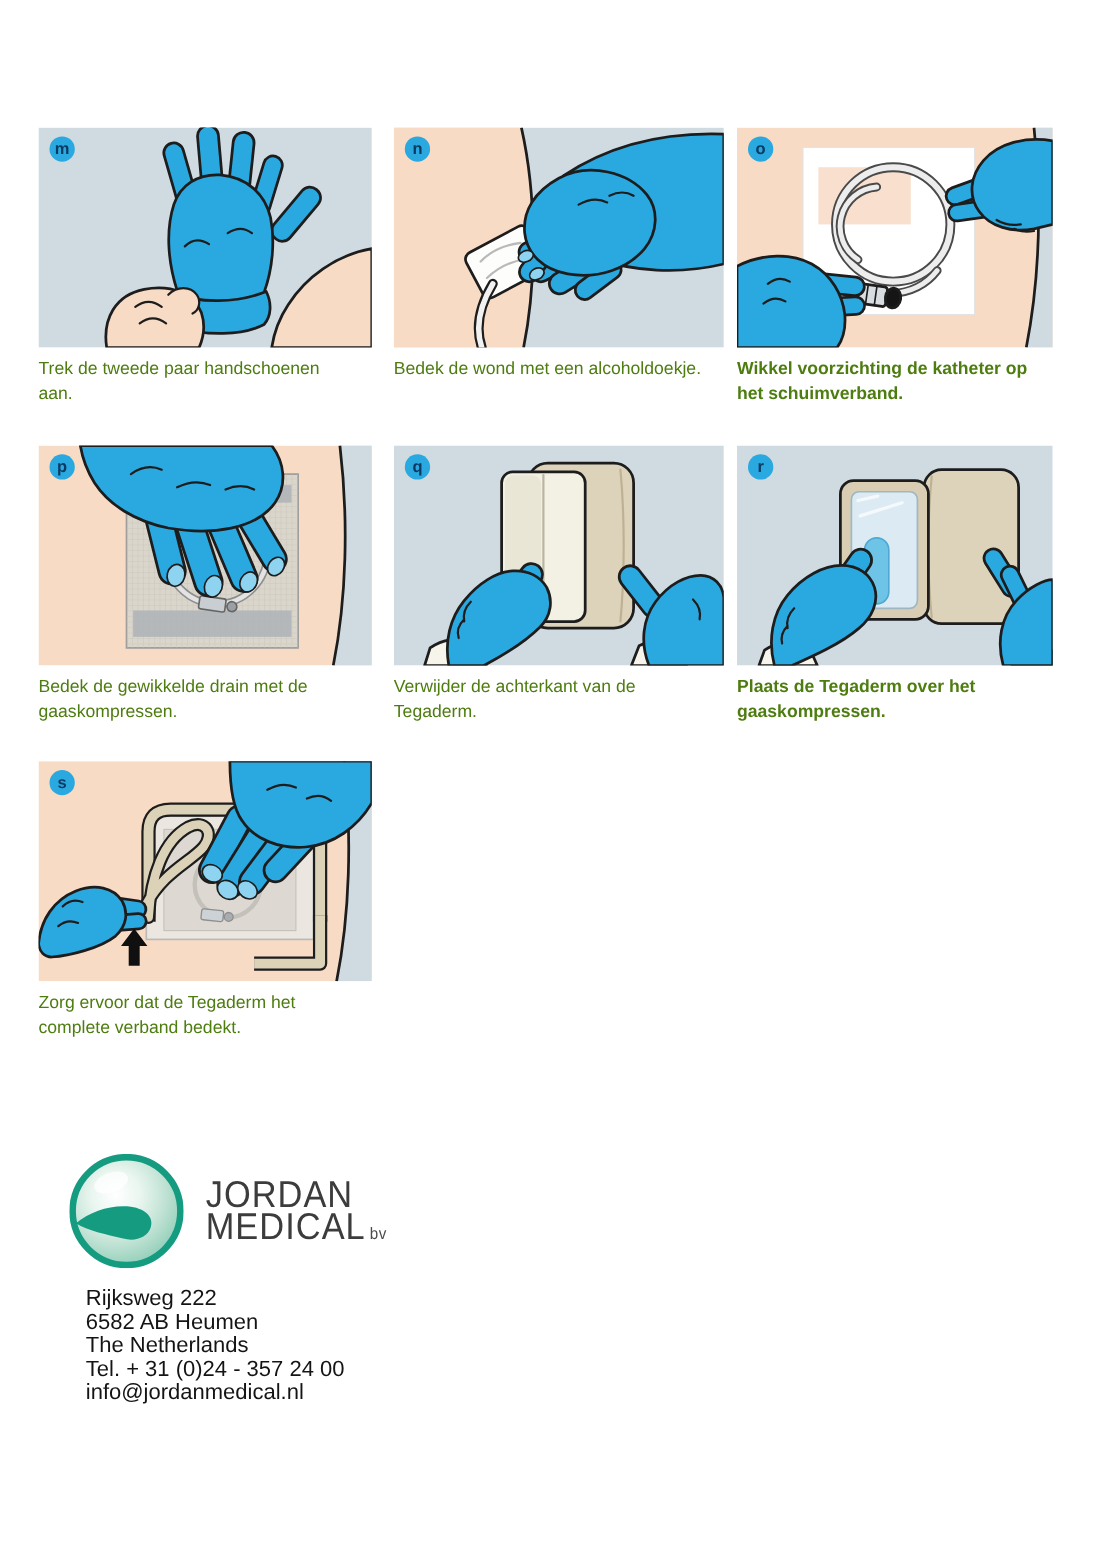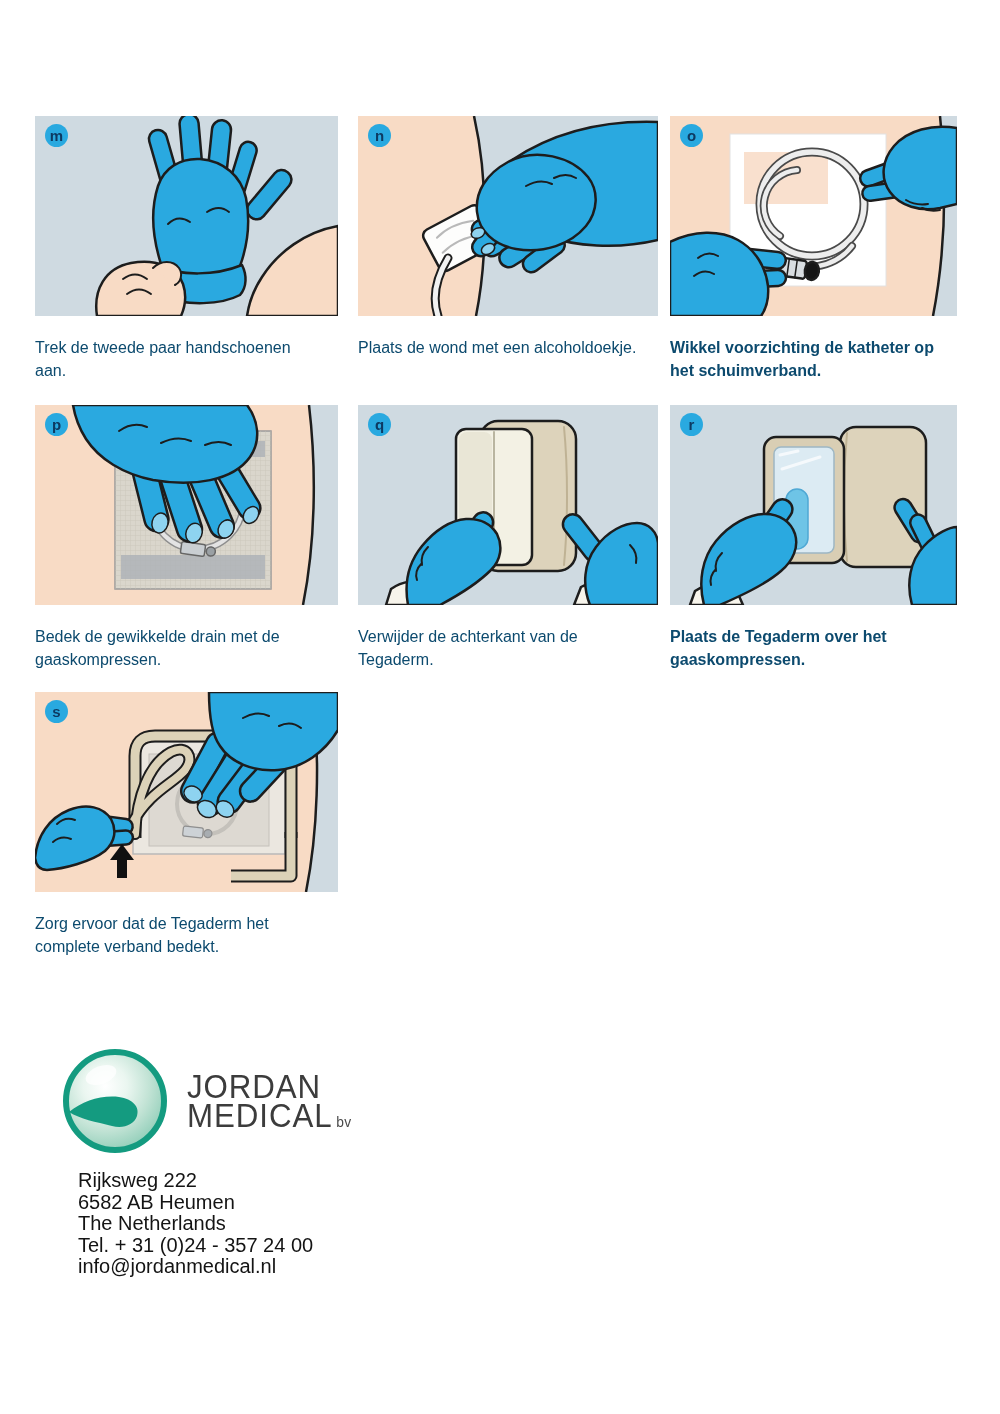--- a/index.html
+++ b/index.html
@@ -4,21 +4,21 @@
 <style>
   html,body{margin:0;padding:0;background:#ffffff;}
   .page{position:relative;width:1000px;height:1414px;background:#ffffff;overflow:hidden;
         font-family:"Liberation Sans",sans-serif;}
   figure.panel{position:absolute;margin:0;}
   .art{position:relative;height:200px;}
   .art svg{display:block;width:100%;height:100%;}
   .badge{position:absolute;left:10px;top:8px;width:23px;height:23px;border-radius:50%;
          background:#29A9E0;color:#0D3A62;font-size:15px;font-weight:bold;
          display:flex;align-items:center;justify-content:center;line-height:1;}
-  figcaption.caption{margin-top:20px;font-size:16px;line-height:1.45;color:#0c4a6e;width:280px;}
+  figcaption.caption{margin-top:8px;font-size:16px;line-height:1.45;color:#4d7c0f;width:280px;}
   .col1{left:35px;width:303px;}
   .col2{left:358px;width:300px;}
   .col3{left:670px;width:287px;}
   .col3 figcaption.caption{width:292px;font-weight:bold;}
   .row1{top:116px;} .row2{top:405px;} .row3{top:692px;}
 
   .footer{position:absolute;left:15px;top:1040px;width:1000px;height:374px;}
   .logo{position:absolute;left:0;top:0;}
   .logo-sphere{position:absolute;left:48px;top:9px;width:104px;height:104px;}
   .logo-text{position:absolute;left:172px;top:32px;color:#3C3C3C;font-size:34px;line-height:29px;
@@ -82,21 +82,21 @@
             <rect x="0" y="-9" width="46" height="18" rx="9" transform="translate(146,102) rotate(128)"></rect>
             <path d="M150,46 C128,58 117,76 119,96 C121,115 136,129 158,133 C186,138 213,128 228,110 C240,95 241,75 230,61 C214,41 178,31 150,46 Z"></path>
           </g>
           <path d="M168,70 q14,-8 26,-2 M196,62 q12,-6 22,0" fill="none" stroke-width="2"></path>
           <ellipse cx="120" cy="117" rx="7" ry="5" transform="rotate(-23 120 117)" fill="#8ED3F0" stroke-width="1.5"></ellipse>
           <ellipse cx="130" cy="133" rx="7" ry="5" transform="rotate(-28 130 133)" fill="#8ED3F0" stroke-width="1.5"></ellipse>
         </g>
       </svg>
       <span class="badge">n</span>
     </div>
-    <figcaption class="caption">Plaats de wond met een alcoholdoekje.</figcaption>
+    <figcaption class="caption">Bedek de wond met een alcoholdoekje.</figcaption>
   </figure>
 
   <figure class="panel col3 row1">
     <div class="art">
       <svg viewBox="0 0 287 200" preserveAspectRatio="none">
         <rect width="287" height="200" fill="#F8DBC5"></rect>
         <path d="M270,0 C277,68 275,138 263,200 L287,200 L287,0 Z" fill="#CFDAE1"></path>
         <path d="M270,0 C277,68 275,138 263,200" fill="none" stroke="#1d1d1d" stroke-width="2.5"></path>
         <rect x="60" y="18" width="156" height="152" fill="#FFFFFF" stroke="#E2E2E2"></rect>
         <rect x="74" y="36" width="84" height="52" fill="#F8DBC5" opacity="0.85"></rect>

